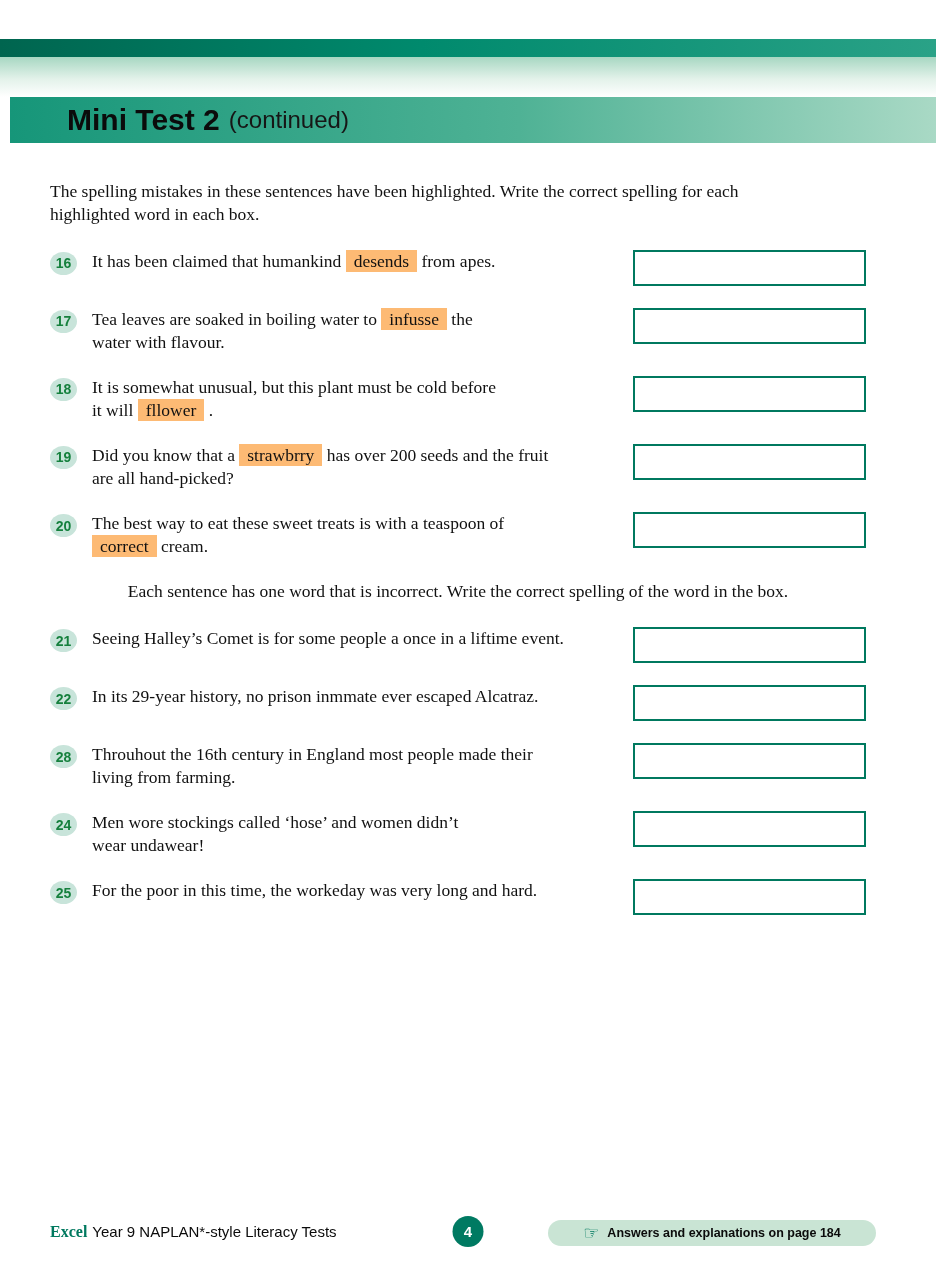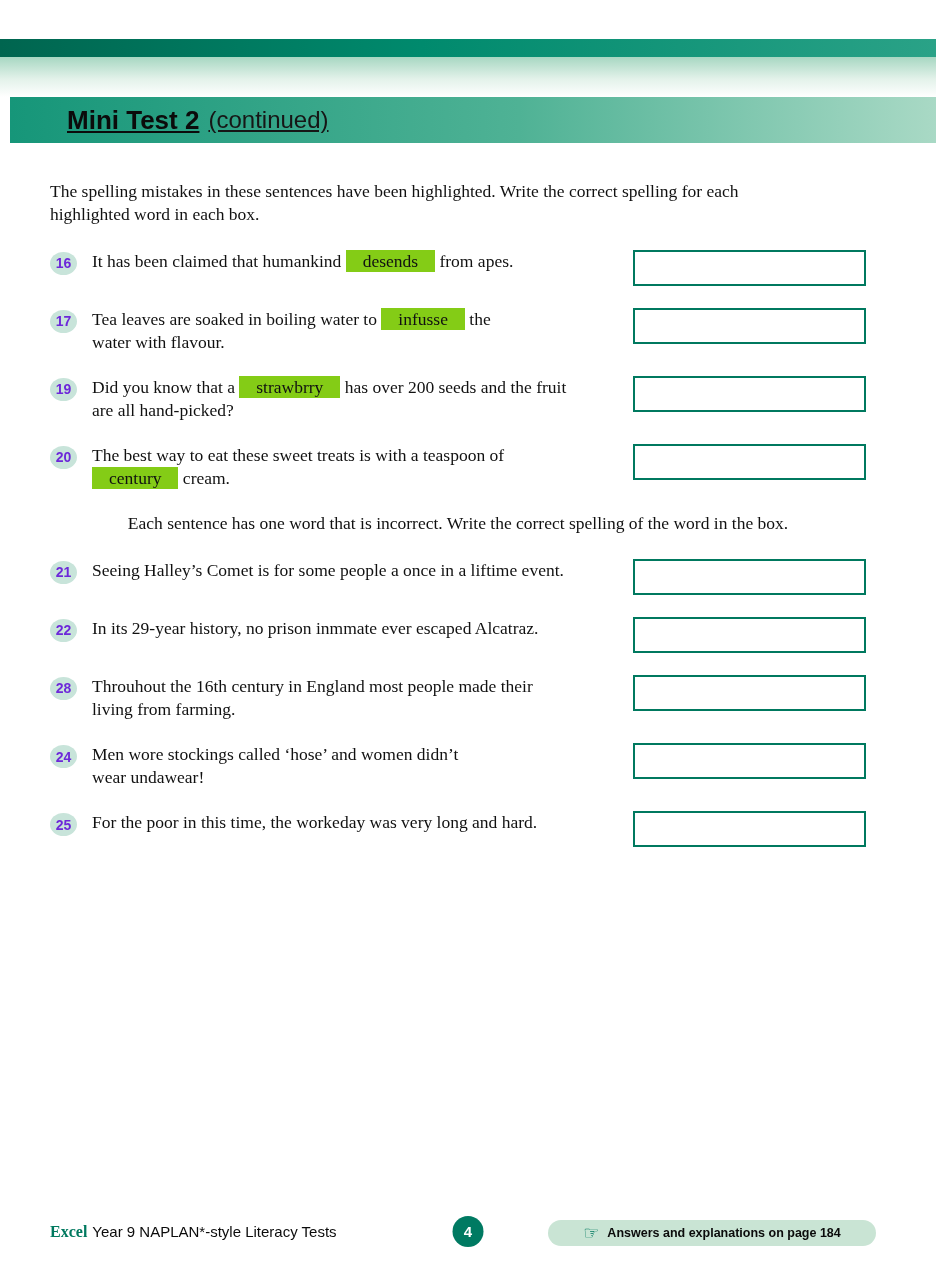--- a/index.html
+++ b/index.html
@@ -16,39 +16,39 @@
   .fade-band {
     position: absolute; top: 57px; left: 0; width: 936px; height: 40px;
     background: linear-gradient(180deg, #a7d7c2 0%, #e3f2ea 55%, #ffffff 100%);
   }
   .header-band {
     position: absolute; top: 97px; left: 10px; width: 926px; height: 46px;
     background: linear-gradient(90deg, #169679 0%, #4fb295 55%, #a9d9c5 100%);
     display: flex; align-items: center; padding-left: 57px;
     font-family: "Liberation Sans", sans-serif;
   }
-  .title-bold { font-weight: bold; font-size: 26px; color: #0b0b0b; text-decoration: underline; }
-  .title-cont { font-size: 24px; color: #161616; margin-left: 9px; text-decoration: underline; }
+  .title-bold { font-weight: bold; font-size: 30px; color: #0b0b0b; }
+  .title-cont { font-size: 24px; color: #161616; margin-left: 9px; }
   .content { position: absolute; top: 180px; left: 50px; width: 816px; }
   .instruction {
     font-size: 17.5px; line-height: 1.3; margin: 0 0 24px 0; white-space: pre-wrap;
   }
   .instruction.second { margin-top: 2px; text-align: center; }
   .q-row { display: flex; align-items: flex-start; margin-bottom: 22px; }
   .q-badge {
     flex: 0 0 auto; width: 27px; height: 23px; border-radius: 50%;
-    background: #c8e4da; color: #6d28d9;
+    background: #c8e4da; color: #15803d;
     font-family: "Liberation Sans", sans-serif; font-weight: bold; font-size: 14px;
     display: flex; align-items: center; justify-content: center; margin-top: 2px;
   }
   .q-text {
     width: 528px; margin-left: 15px; font-size: 17.5px; line-height: 1.32;
     white-space: pre-wrap;
   }
-  .hl { background: #84cc16; padding: 1px 17px; }
+  .hl { background: #fdba74; padding: 1px 8px; }
   .answer-box {
     margin-left: auto; width: 233px; height: 36px;
     border: 2px solid #00795f; background: #ffffff;
   }
   .footer {
     position: absolute; left: 0; top: 1213px; width: 936px; height: 42px;
     font-family: "Liberation Sans", sans-serif;
   }
   .footer-brand { position: absolute; left: 50px; top: 10px; font-size: 15px; color: #0b0b0b; }
   .brand-excel {
@@ -92,29 +92,35 @@
           <div class="q-text"><span>It has been claimed that humankind </span><span class="hl">desends</span><span> from apes.</span></div>
           <div class="answer-box"></div>
         </div>
         <div class="q-row">
           <span class="q-badge">17</span>
           <div class="q-text"><span>Tea leaves are soaked in boiling water to </span><span class="hl">infusse</span><span> the
 water with flavour.</span></div>
           <div class="answer-box"></div>
         </div>
         <div class="q-row">
+          <span class="q-badge">18</span>
+          <div class="q-text"><span>It is somewhat unusual, but this plant must be cold before
+it will </span><span class="hl">fllower</span><span> .</span></div>
+          <div class="answer-box"></div>
+        </div>
+        <div class="q-row">
           <span class="q-badge">19</span>
           <div class="q-text"><span>Did you know that a </span><span class="hl">strawbrry</span><span> has over 200 seeds and the fruit
 are all hand-picked?</span></div>
           <div class="answer-box"></div>
         </div>
         <div class="q-row">
           <span class="q-badge">20</span>
           <div class="q-text"><span>The best way to eat these sweet treats is with a teaspoon of
-</span><span class="hl">century</span><span> cream.</span></div>
+</span><span class="hl">correct</span><span> cream.</span></div>
           <div class="answer-box"></div>
         </div>
       </div>
 
     <p class="instruction second">Each sentence has one word that is incorrect. Write the correct spelling of the word in the box.</p>
 
     <div id="plain-questions">
         <div class="q-row">
           <span class="q-badge">21</span>
           <div class="q-text">Seeing Halley’s Comet is for some people a once in a liftime event.</div>

